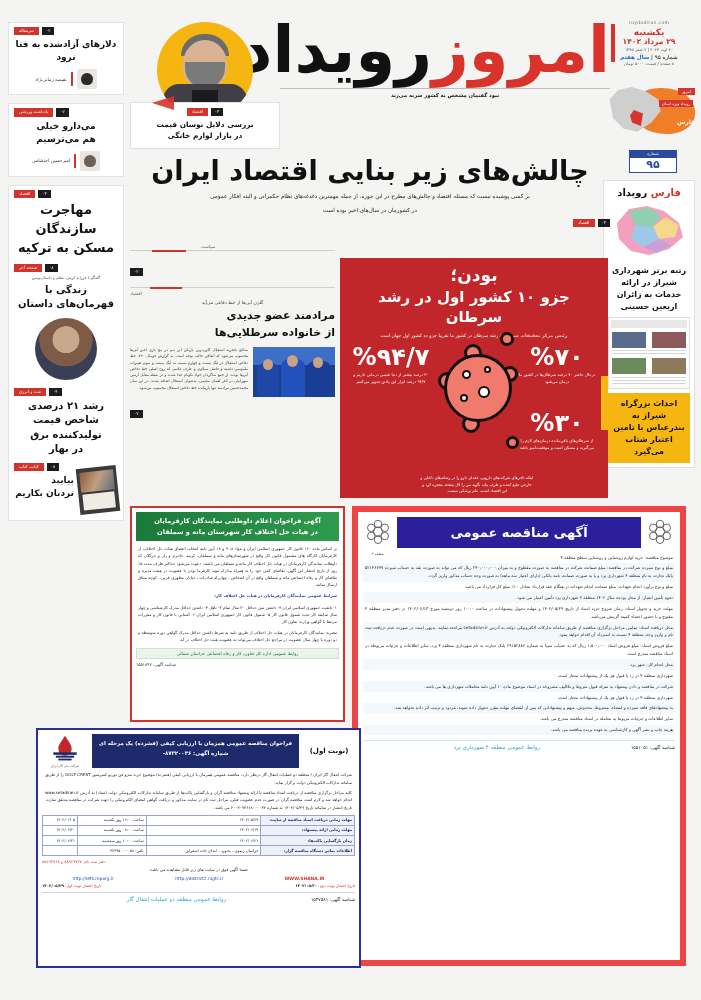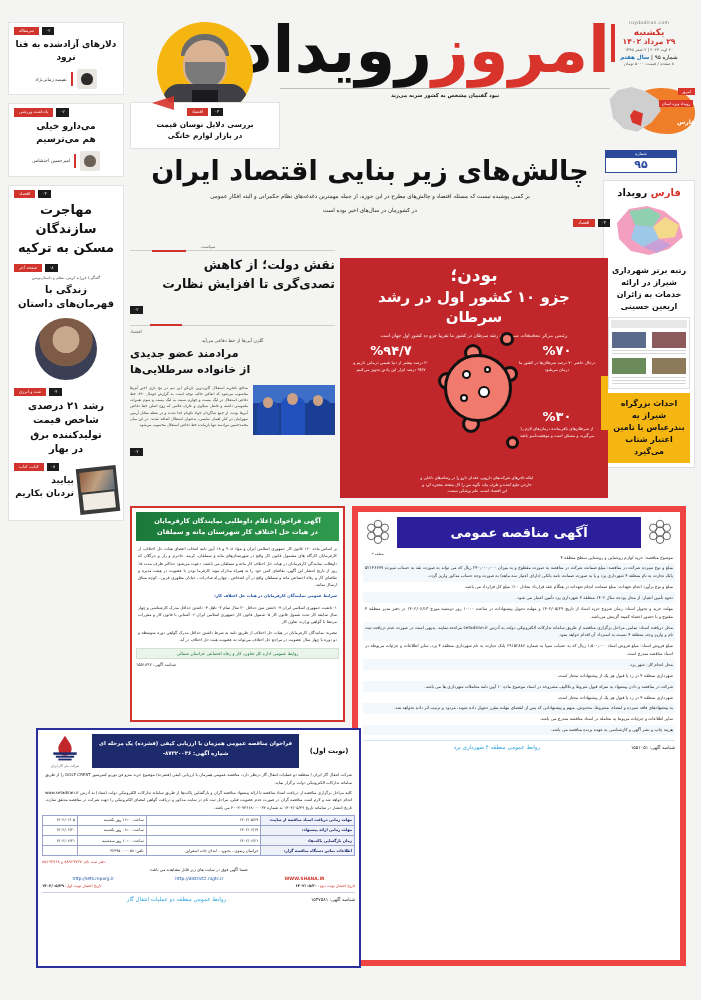--- a/index.html
+++ b/index.html
@@ -91,21 +91,21 @@
   .mapblob .iran { position:absolute; right:36px; top:0; width:58px; height:52px;
      background:#cfcfcf; clip-path: polygon(8% 30%,22% 12%,46% 6%,70% 14%,92% 30%,96% 52%,80% 74%,56% 92%,32% 86%,14% 66%); }
   .mapblob .fars { position:absolute; right:56px; top:26px; width:13px; height:16px;
      background:#d8342b; clip-path: polygon(30% 0,100% 22%,84% 100%,16% 78%,0 34%); }
   .chip-emrooz { position:absolute; right:6px; top:88px; background:#d8342b; color:#fff;
      font-size:4px; padding:1px 4px; }
   .chip-vijeh { position:absolute; right:8px; top:100px; background:#d8342b; color:#fff;
      font-size:3.8px; padding:1px 3px; }
   .chip-fars { position:absolute; right:6px; top:118px; color:#fff; font-size:6px; font-weight:bold;}
 
-  .numberbox { position:absolute; right:24px; top:150px; width:72px; text-align:center; }
+  .numberbox { position:absolute; right:24px; top:150px; width:48px; text-align:center; }
   .numberbox .lbl { background:#2b4a9b; color:#fff; font-size:4.2px; padding:1px 0; }
   .numberbox .val { border:1px solid #2b4a9b; background:#fff; color:#2b4a9b;
      font-size:11px; font-weight:bold; line-height:1.25; }
 
   
   .sidebar { position:absolute; right:6px; top:180px; width:92px; background:#fff;
      border:1px solid #e0e0e0; padding:4px; }
   .sb-logo { text-align:center; font-size:10px; font-weight:bold; color:#111; padding:2px 0 1px; }
   .sb-logo .rd { color:#d8342b; }
   .sb-map { width:80px; height:58px; margin:2px auto 4px; position:relative;}
@@ -133,21 +133,21 @@
   .sep-rule::after{content:"";position:absolute;left:22px;top:-.5px;width:34px;height:2px;background:#d0342c;}
   .sep-lbl { position:absolute; left:198px; top:244px; font-size:4.4px; color:#666; background:#f4f4f2; padding:0 3px;}
 
   
   .midcol { position:absolute; left:130px; top:256px; width:205px; }
   .mid-h { font-size:12.5px; font-weight:bold; color:#111; line-height:1.5; text-align:right; }
   .mid-rule { width:100%; height:1px; background:#cfcfcf; margin:10px 0 3px; position:relative;}
   .mid-rule::after{content:"";position:absolute;left:20px;top:-.5px;width:32px;height:2px;background:#d0342c;}
   .mid-rule-lbl{ font-size:4.4px;color:#666;text-align:left;margin-bottom:4px;}
   .mid-kick { font-size:4.6px; color:#444; text-align:center; margin-bottom:3px;}
-  .mid-h2 { font-size:11px; font-weight:bold; color:#111; line-height:1.5; text-align:left;}
+  .mid-h2 { font-size:11px; font-weight:bold; color:#111; line-height:1.5; text-align:right;}
   .sports-row { display:flex; gap:5px; margin-top:6px; }
   .sports-img { width:82px; height:50px; flex:none; background:#1d3f8f; position:relative; overflow:hidden;}
   .sports-img .p1,.sports-img .p2,.sports-img .p3{position:absolute;bottom:0;border-radius:8px 8px 0 0;background:#1e47a8;}
   .sports-img .p1{left:4px;width:22px;height:34px;}
   .sports-img .p2{left:28px;width:24px;height:38px;background:#2250bd;}
   .sports-img .p3{left:54px;width:24px;height:36px;background:#1a3e96;}
   .sports-img .h1,.sports-img .h2,.sports-img .h3{position:absolute;border-radius:50%;background:#caa184;}
   .sports-img .h1{left:10px;top:12px;width:10px;height:11px;}
   .sports-img .h2{left:34px;top:8px;width:11px;height:12px;}
   .sports-img .h3{left:60px;top:10px;width:10px;height:11px;}
@@ -155,21 +155,21 @@
 
   
   .info { position:absolute; left:340px; top:258px; width:268px; height:240px;
           background:#c0262a; color:#fff; overflow:hidden; }
   .info h2 { text-align:center; font-weight:bold; line-height:1.35; padding:6px 8px 0;}
   .info .l1 { font-size:17px; }
   .info .l2 { font-size:15px; }
   .info .src { text-align:center; font-size:4.6px; line-height:1.7; padding:5px 22px 0; opacity:.95;}
   .info .src b { color:#f6c4b8; }
   .cell { position:absolute; width:78px; text-align:center; }
-  .cell .pct { font-size:13px; font-weight:bold; line-height:1.1; }
+  .cell .pct { font-size:24px; font-weight:bold; line-height:1.1; }
   .cell .d { font-size:4.1px; line-height:1.65; margin-top:2px; }
   .cell-a { left:178px; top:86px; }
   .cell-b { left:178px; top:152px; }
   .cell-c { left:12px; top:86px; }
   .cell-d { left:12px; top:152px; }
   .blob { position:absolute; left:98px; top:90px; width:80px; height:80px; }
   .blob .core { position:absolute; left:6px; top:6px; width:68px; height:68px; border-radius:50%;
      background:#f07a6d; border:3px solid #111; }
   .blob .lump { position:absolute; border-radius:50%; background:#f07a6d; border:3px solid #111; }
   .blob .l1{left:0;top:24px;width:18px;height:18px;}
@@ -407,24 +407,20 @@
     <div class="tagrow">
       <span class="pagenum">۰۳</span>
       <span class="tag">اقتصاد</span>
     </div>
   </div>
 
   <div class="sep-rule"></div>
   <div class="sep-lbl">سیاست</div>
 
   <div class="midcol">
-    <div class="mid-h">
-      <div>نقش دولت؛ از کاهش</div>
-      <div>تصدی‌گری تا افزایش نظارت</div>
-    </div>
     <div style="text-align:left;margin-top:2px">
       <span class="pagenum">۰۲</span>
     </div>
 
     <div class="mid-rule"></div>
     <div class="mid-rule-lbl">اقتصاد</div>
 
     <div class="mid-kick">گلزن آبی‌ها از خط دفاعی می‌آید</div>
     <div class="mid-h2">
       <div>مرادمند عضو جدیدی</div>

